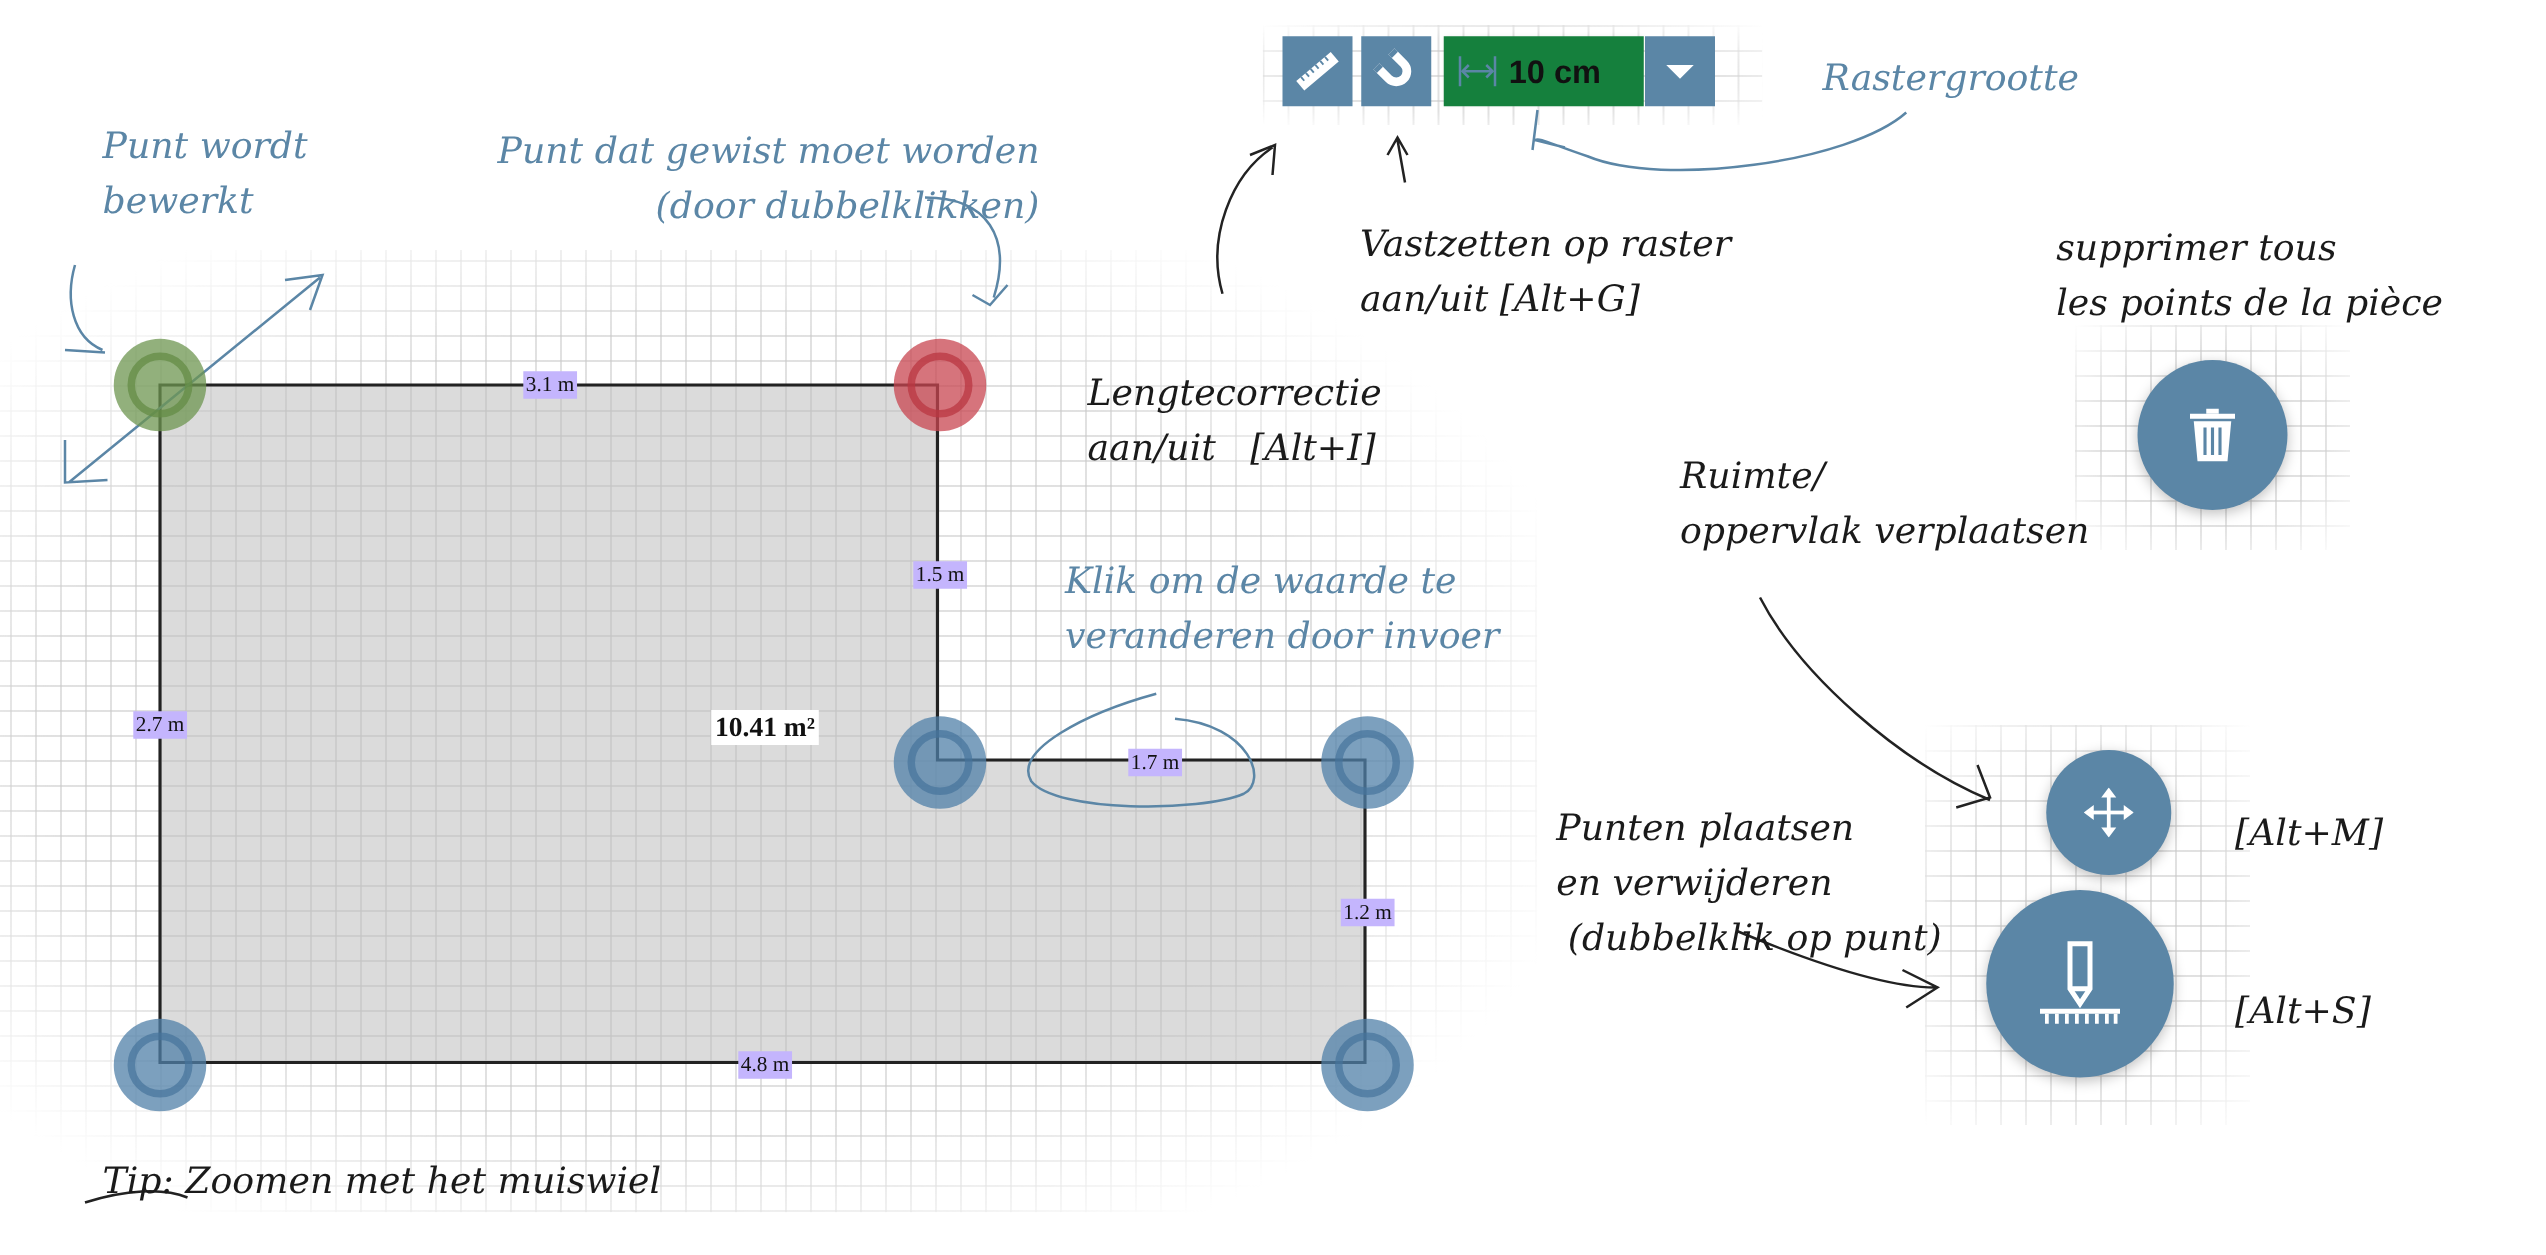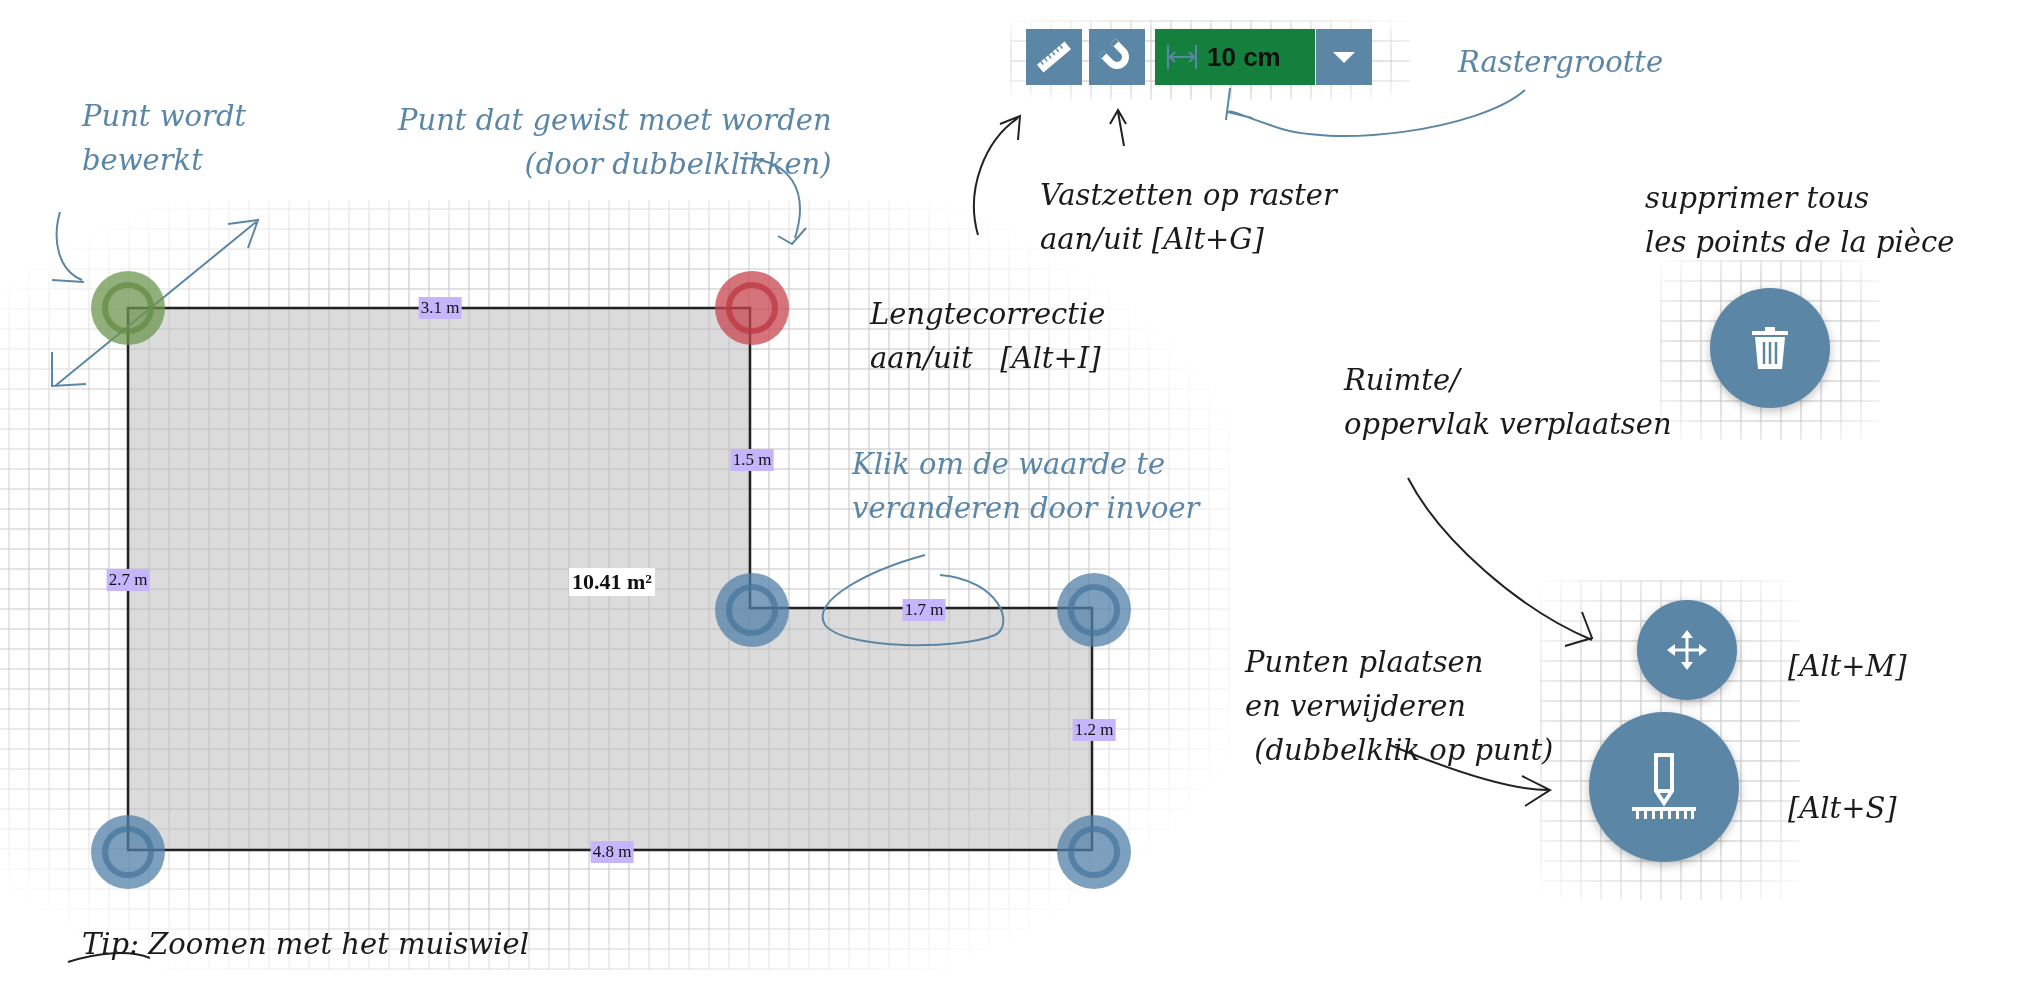--- a/index.html
+++ b/index.html
@@ -101,21 +101,21 @@
   <svg width="26" height="16" viewBox="0 0 26 16">
     <path d="M2,3 L24,3 L13,14 Z" fill="#fff"></path>
   </svg>
 </div>
 
 <div class="note blue" style="left:34px;top:94px;margin-left:48px;">Punt wordt
 bewerkt</div>
 <div class="note blue" style="left:398px;top:98px;text-align:right;">Punt dat gewist moet worden
 (door dubbelklikken)</div>
 <div class="note blue" style="left:1458px;top:40px;">Rastergrootte</div>
-<div class="note dark" style="left:1040px;top:173px;">Vastzetten op raster
+<div class="note dark" style="left:1088px;top:173px;">Vastzetten op raster
 aan/uit [Alt+G]</div>
 <div class="note dark" style="left:870px;top:292px;">Lengtecorrectie
 aan/uit   [Alt+I]</div>
 <div class="note dark" style="left:1645px;top:176px;">supprimer tous
 les points de la pièce</div>
 <div class="note dark" style="left:1344px;top:358px;">Ruimte/
 oppervlak verplaatsen</div>
 <div class="note blue" style="left:852px;top:442px;">Klik om de waarde te
 veranderen door invoer</div>
 <div class="note dark" style="left:1245px;top:608px;margin-top:32px;">Punten plaatsen

